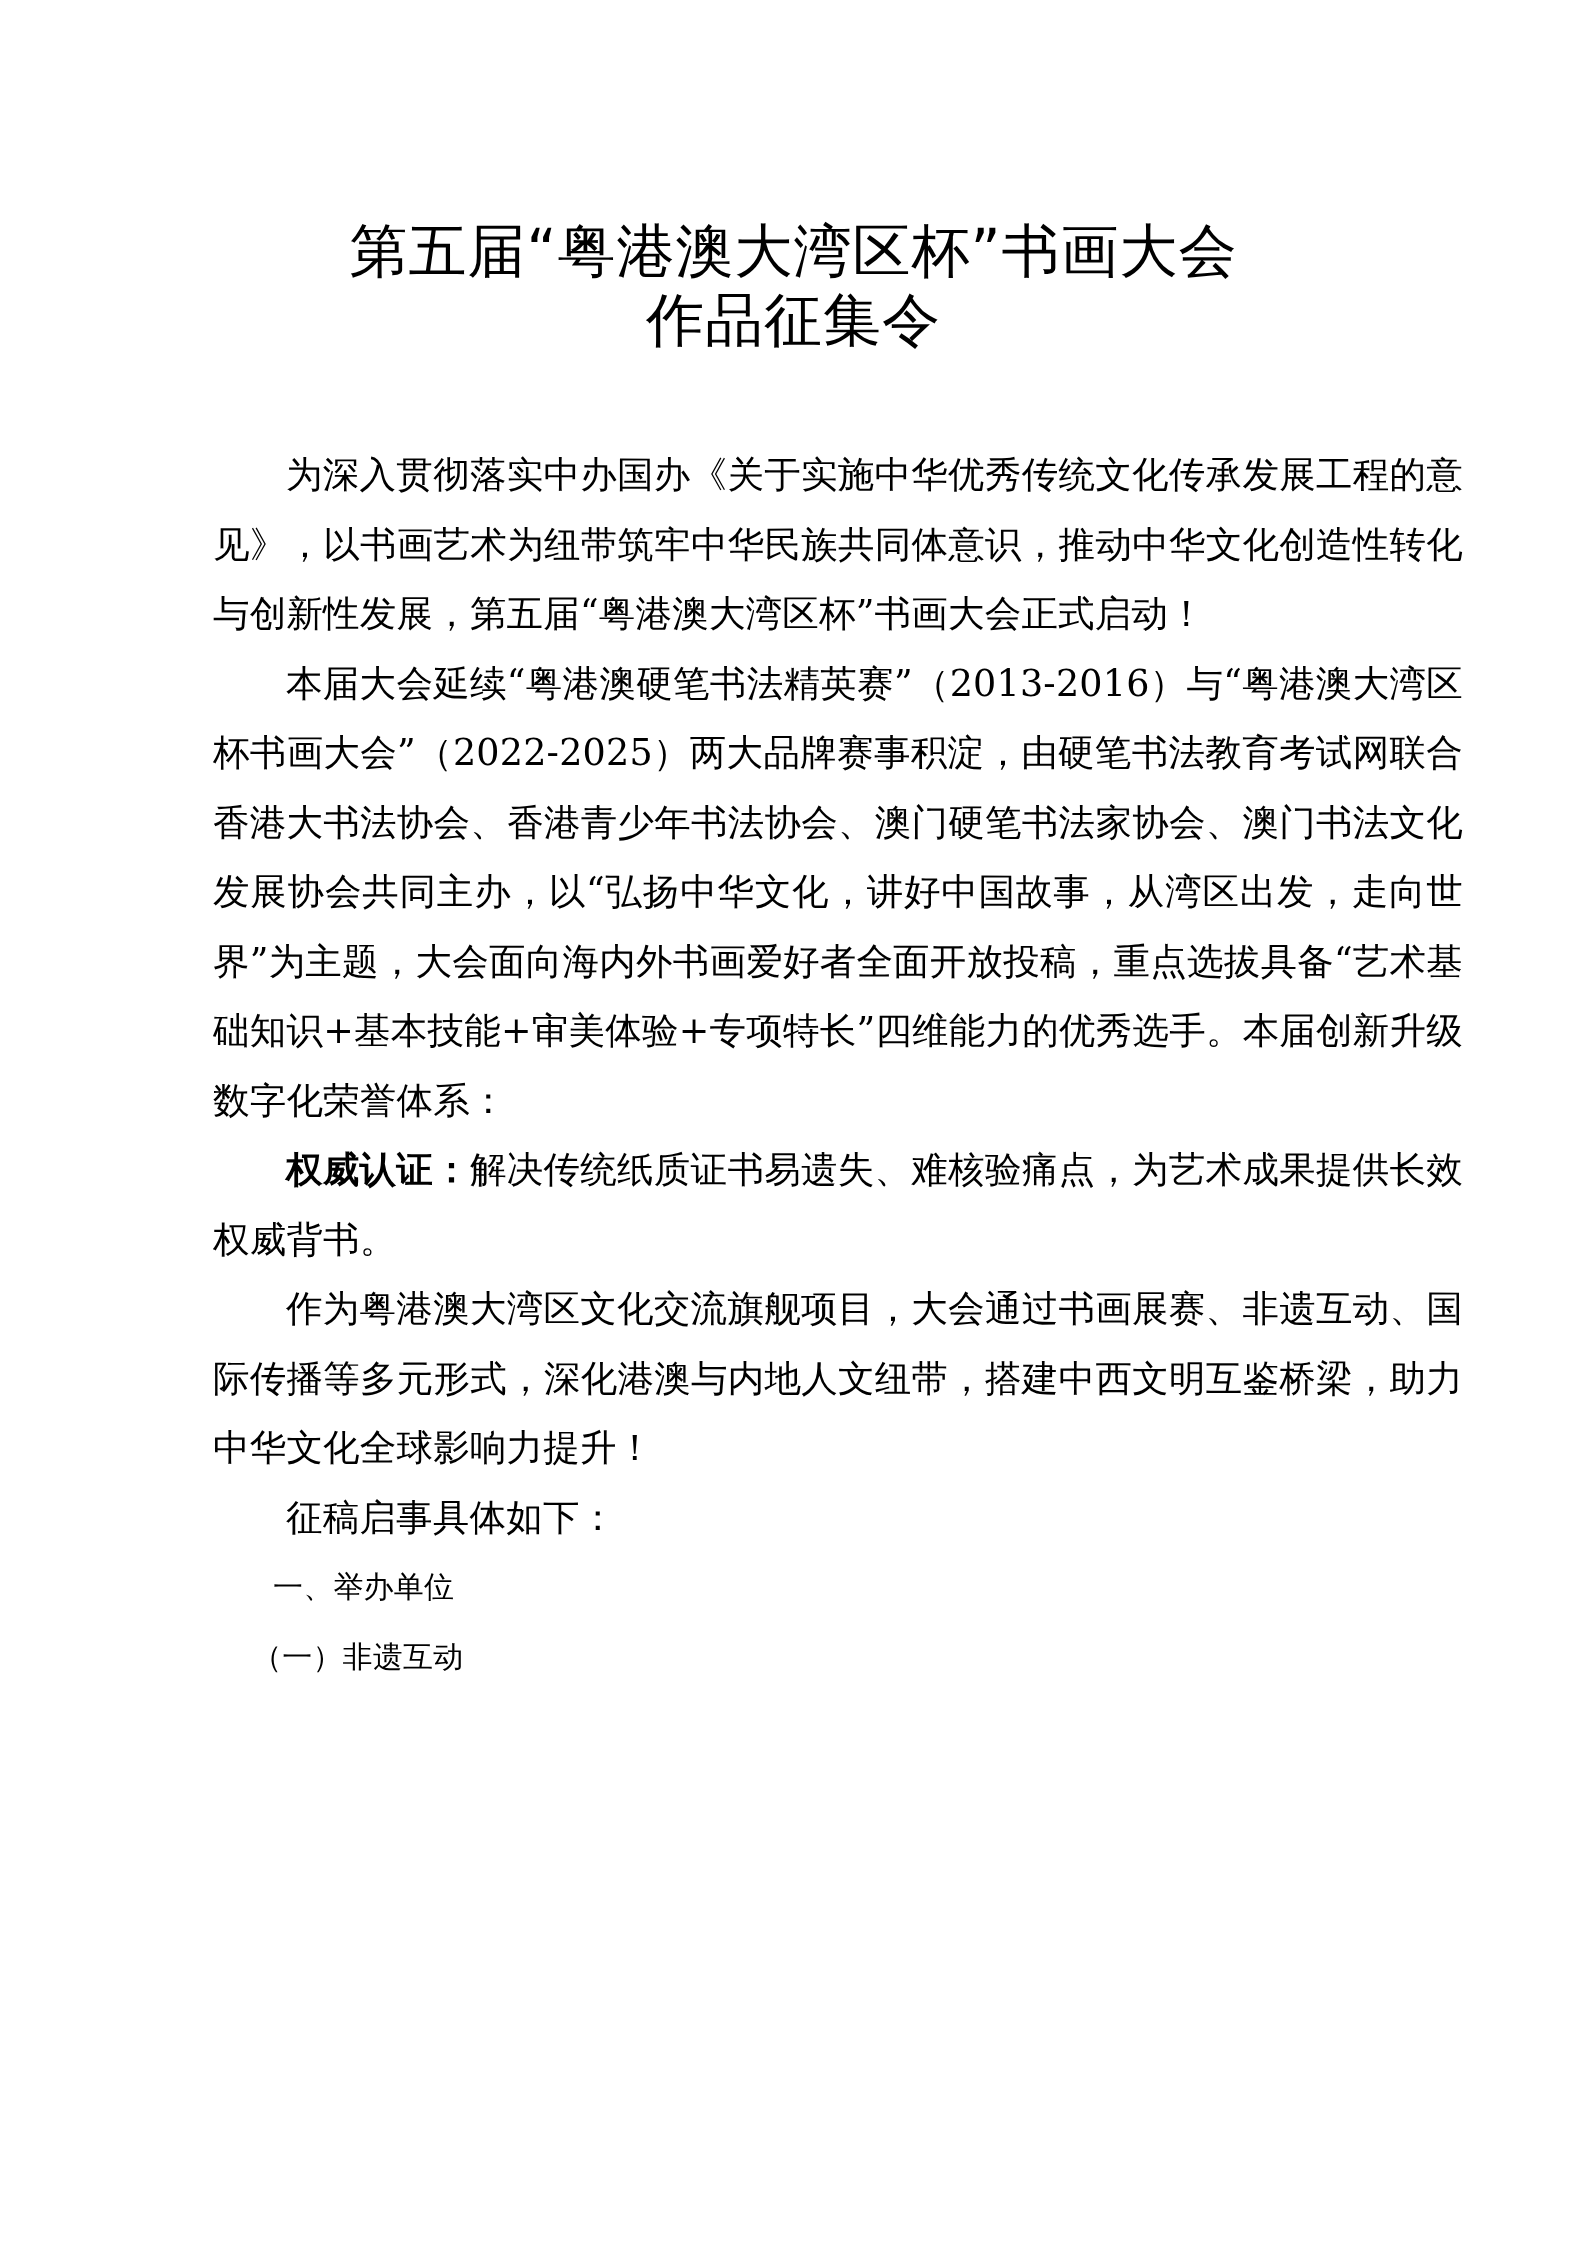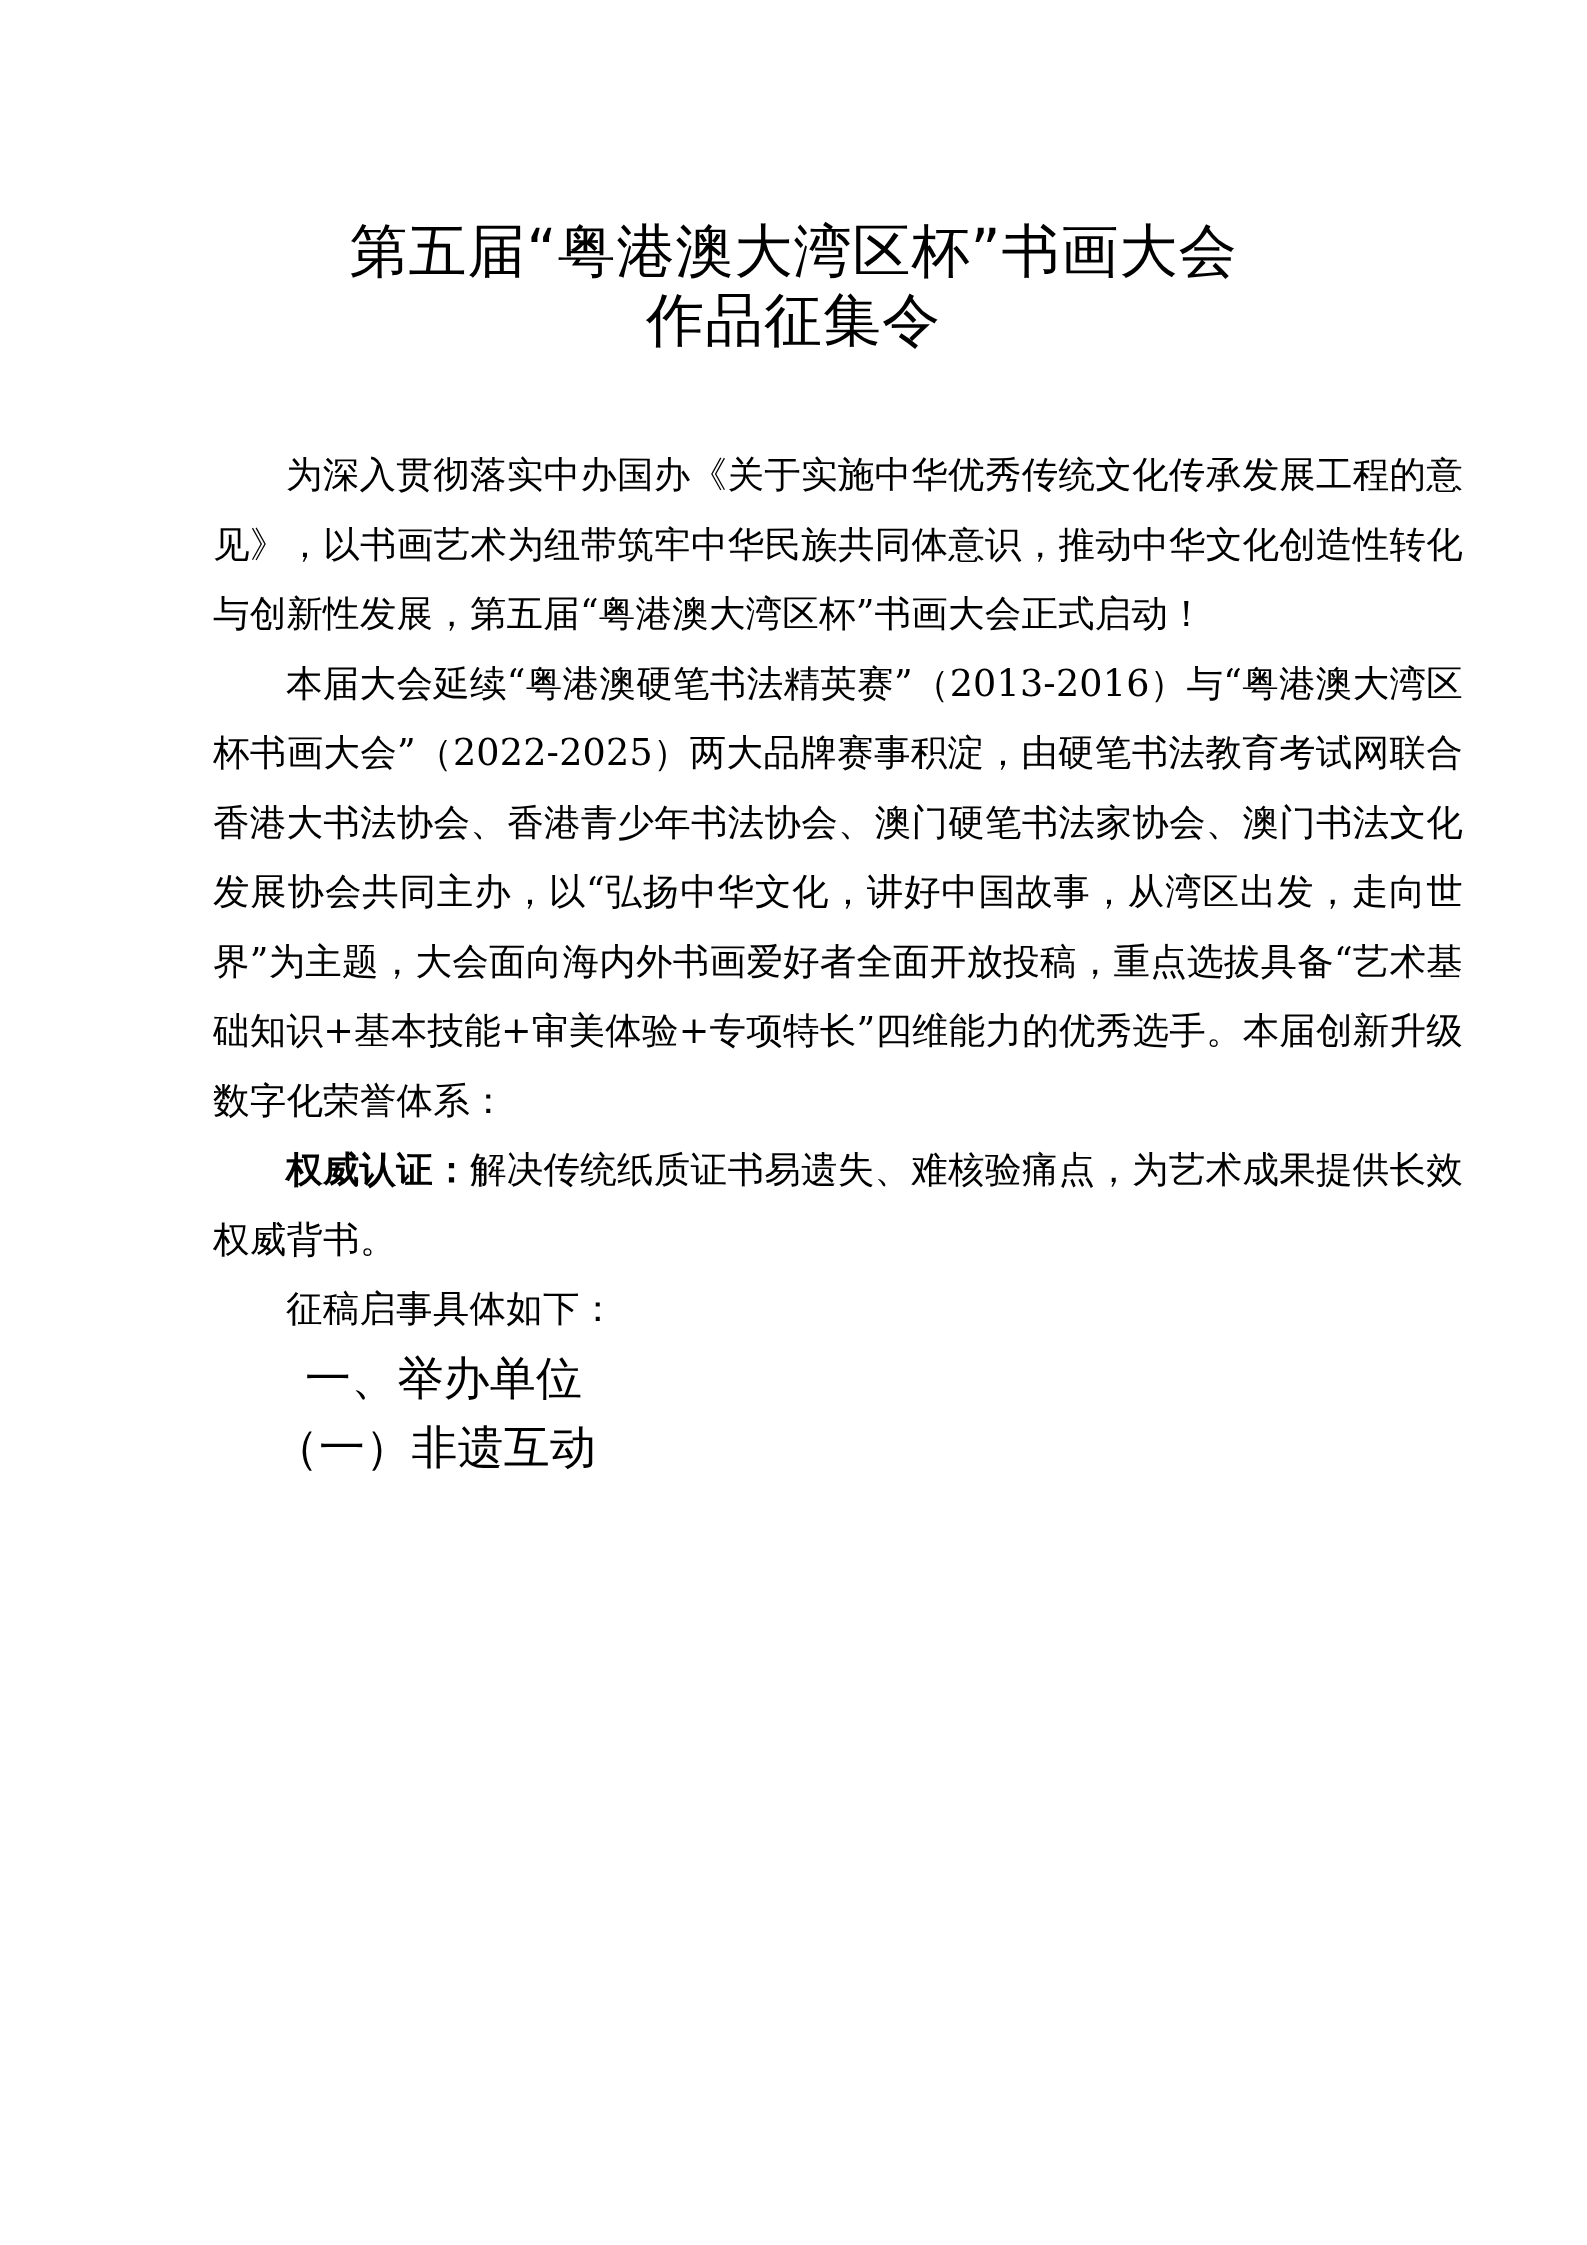--- a/index.html
+++ b/index.html
@@ -51,21 +51,21 @@
       text-indent: 2em;
       text-align: justify;
     }
     .para .bold {
       font-family: "DejaVu Sans", "Liberation Sans", sans-serif;
       font-weight: bold;
     }
     .heading {
       margin: 0;
       font-family: "DejaVu Sans", "Liberation Sans", sans-serif;
-      font-size: 46px;
+      font-size: 30px;
       line-height: 69.5px;
     }
     .heading.h1 { text-indent: 2em; }
     .heading.h2 { text-indent: 1.3em; }
     .plain-indent {
       margin: 0;
       text-indent: 2em;
     }
   </style>
 </head>
@@ -84,20 +84,23 @@
 
     <p class="para">
       <span>本届大会延续“粤港澳硬笔书法精英赛”（2013-2016）与“粤港澳大湾区杯书画大会”（2022-2025）两大品牌赛事积淀，由硬笔书法教育考试网联合香港大书法协会、香港青少年书法协会、澳门硬笔书法家协会、澳门书法文化发展协会共同主办，以“弘扬中华文化，讲好中国故事，从湾区出发，走向世界”为主题，大会面向海内外书画爱好者全面开放投稿，重点选拔具备“艺术基础知识+基本技能+审美体验+专项特长”四维能力的优秀选手。本届创新升级数字化荣誉体系：</span>
     </p>
 
 
     <p class="para">
       <span class="bold">权威认证：</span><span>解决传统纸质证书易遗失、难核验痛点，为艺术成果提供长效权威背书。</span>
     </p>
 
+    <p class="para">
+      <span>作为粤港澳大湾区文化交流旗舰项目，大会通过书画展赛、非遗互动、国际传播等多元形式，深化港澳与内地人文纽带，搭建中西文明互鉴桥梁，助力中华文化全球影响力提升！</span>
+    </p>
 
     <p class="para">
       <span>征稿启事具体如下：</span>
     </p>
 
     <p class="heading h1">一、举办单位</p>
 
     <p class="heading h2">（一）非遗互动</p>
 
 

